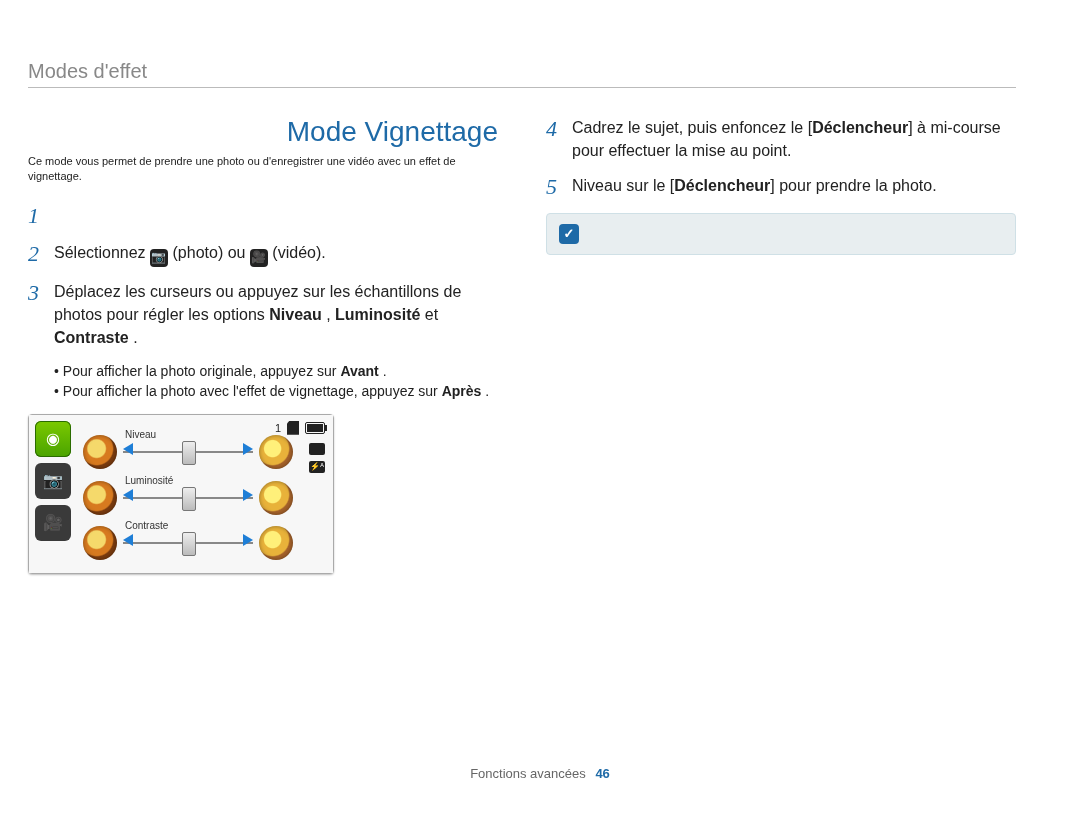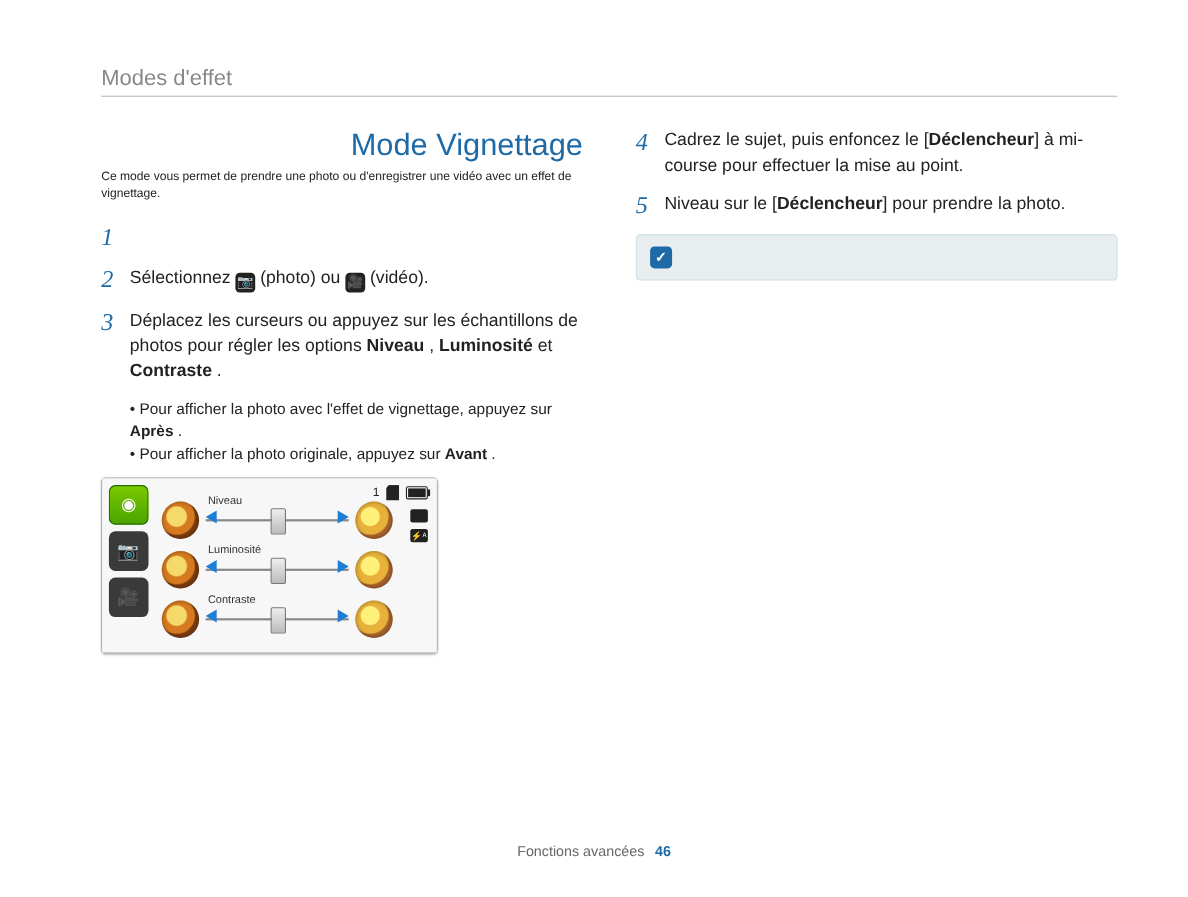--- a/index.html
+++ b/index.html
@@ -9,21 +9,21 @@
     height: 815px;
     background: #fff;
     font-family: Arial, Helvetica, sans-serif;
     color: #222;
   }
   .page {
     position: relative;
     width: 1080px;
     height: 815px;
     box-sizing: border-box;
-    padding: 60px 64px 40px 92px;
+    padding: 60px 64px 40px 28px;
   }
   .section-header {
     font-size: 20px;
     color: #888;
     border-bottom: 1px solid #bbb;
     padding-bottom: 4px;
     margin-bottom: 28px;
     font-weight: 400;
   }
   .columns {
@@ -323,27 +323,27 @@
             <span class="bold">Luminosité</span>
             <span> et </span>
             <span class="bold">Contraste</span>
             <span>.</span>
           </span>
         </li>
       </ol>
 
       <ul class="sub">
         <li>
+          <span>Pour afficher la photo originale, appuyez sur </span>
+          <span class="bold" style="font-weight:600">Avant</span>
+          <span>.</span>
+        </li>
+        <li>
           <span>Pour afficher la photo avec l'effet de vignettage, appuyez sur </span>
           <span class="bold" style="font-weight:600">Après</span>
-          <span>.</span>
-        </li>
-        <li>
-          <span>Pour afficher la photo originale, appuyez sur </span>
-          <span class="bold" style="font-weight:600">Avant</span>
           <span>.</span>
         </li>
       </ul>
 
       <div class="device">
         <div class="screen">
           <div class="screen-left">
             <div class="sq sq-green">◉</div>
             <div class="sq sq-dark">📷</div>
             <div class="sq sq-dark">🎥</div>

